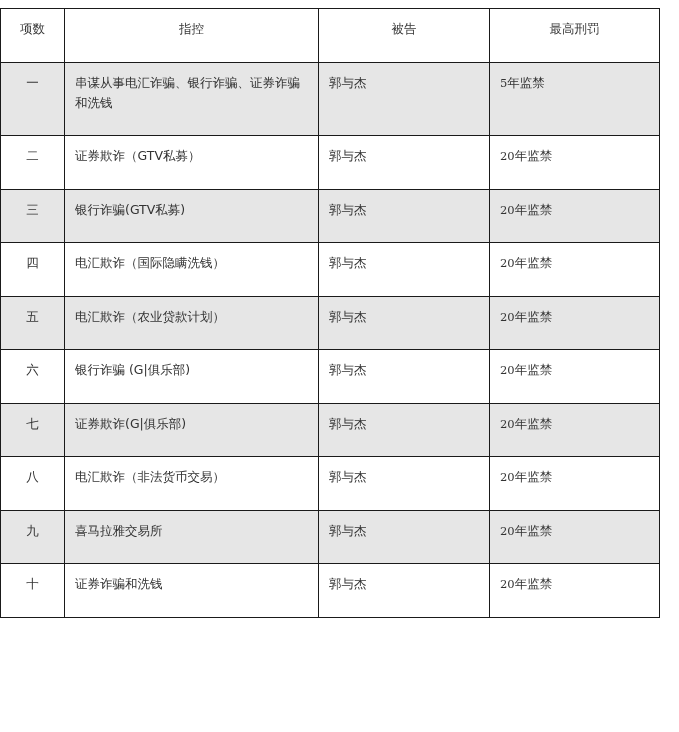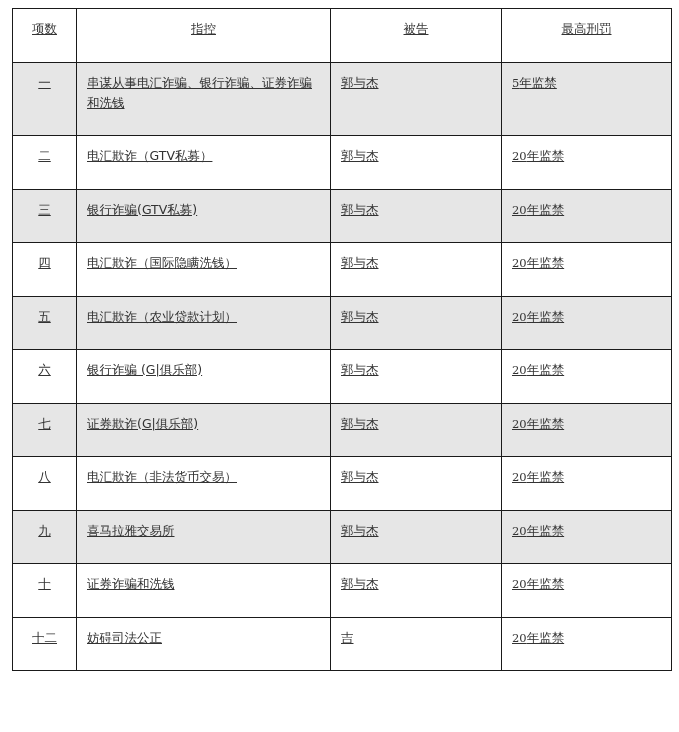--- a/index.html
+++ b/index.html
@@ -10,26 +10,25 @@
     body {
       width: 679px;
       height: 732px;
       position: relative;
       overflow: hidden;
       font-family: "DejaVu Sans", "Liberation Sans", sans-serif;
       color: #333333;
     }
     table.charges {
       position: absolute;
-      left: 12px;
+      left: 0;
       top: 8px;
       border-collapse: collapse;
       table-layout: fixed;
       width: 659px;
-      text-decoration: underline;
     }
     table.charges col.c-num { width: 64px; }
     table.charges col.c-charge { width: 254px; }
     table.charges col.c-def { width: 171px; }
     table.charges col.c-pen { width: 170px; }
 
     table.charges th,
     table.charges td {
       border: 1px solid #1a1a1a;
       vertical-align: top;
@@ -78,21 +77,21 @@
   </thead>
   <tbody>
     <tr class="row tall shade">
       <td class="num">一</td>
       <td class="charge">串谋从事电汇诈骗、银行诈骗、证券诈骗和洗钱</td>
       <td class="def">郭与杰</td>
       <td class="pen"><span class="penalty-num">5</span><span>年监禁</span></td>
     </tr>
     <tr class="row">
       <td class="num">二</td>
-      <td class="charge">电汇欺诈（GTV私募）</td>
+      <td class="charge">证券欺诈（GTV私募）</td>
       <td class="def">郭与杰</td>
       <td class="pen"><span class="penalty-num">20</span><span>年监禁</span></td>
     </tr>
     <tr class="row shade">
       <td class="num">三</td>
       <td class="charge">银行诈骗(GTV私募)</td>
       <td class="def">郭与杰</td>
       <td class="pen"><span class="penalty-num">20</span><span>年监禁</span></td>
     </tr>
     <tr class="row">
@@ -130,20 +129,14 @@
       <td class="charge">喜马拉雅交易所</td>
       <td class="def">郭与杰</td>
       <td class="pen"><span class="penalty-num">20</span><span>年监禁</span></td>
     </tr>
     <tr class="row">
       <td class="num">十</td>
       <td class="charge">证券诈骗和洗钱</td>
       <td class="def">郭与杰</td>
       <td class="pen"><span class="penalty-num">20</span><span>年监禁</span></td>
     </tr>
-    <tr class="row">
-      <td class="num">十二</td>
-      <td class="charge">妨碍司法公正</td>
-      <td class="def">吉</td>
-      <td class="pen"><span class="penalty-num">20</span><span>年监禁</span></td>
-    </tr>
   </tbody>
 </table>
 
 </body></html>

